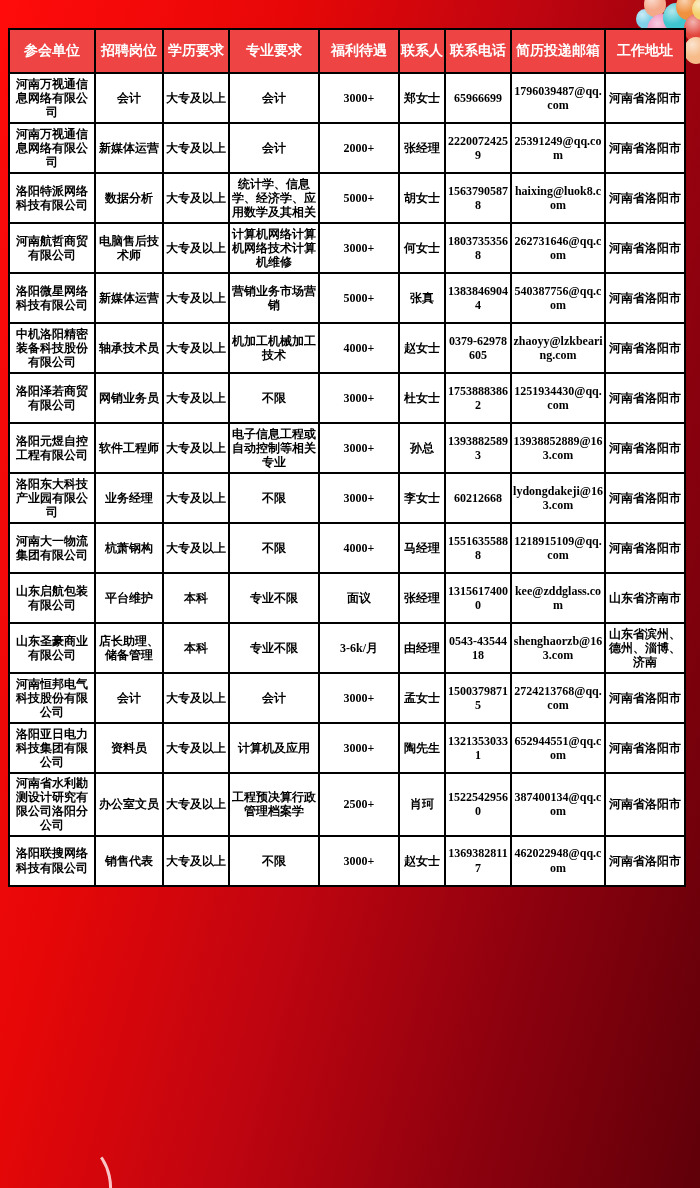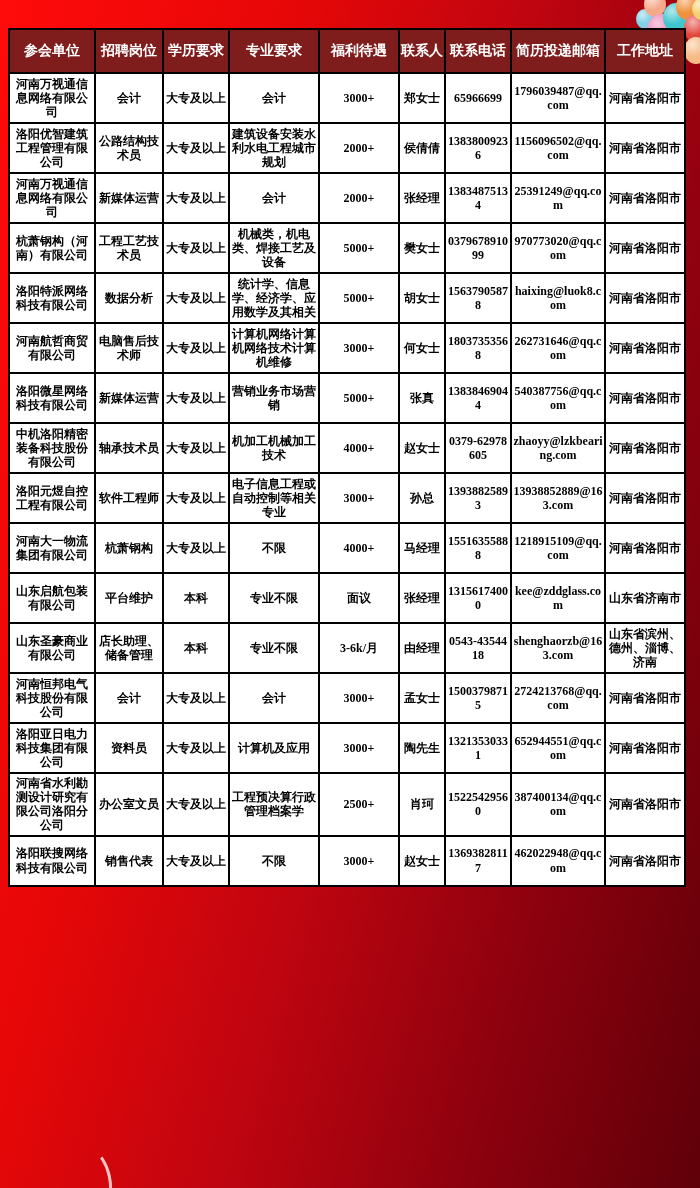--- a/index.html
+++ b/index.html
@@ -21,21 +21,21 @@
   
   table.jobs{
     position:absolute;left:8px;top:28px;width:677px;z-index:2;
     border-collapse:collapse;table-layout:fixed;background:#ffffff;
   }
   table.jobs th,table.jobs td{
     border:2px solid #000;text-align:center;vertical-align:middle;font-weight:bold;
     overflow:hidden;
   }
   table.jobs th{
-    background:#7f1d1d;color:#ffffff;font-size:14px;height:38px;padding:2px 1px;
+    background:#ef4444;color:#ffffff;font-size:14px;height:38px;padding:2px 1px;
     line-height:1.15;
   }
   table.jobs td{
     color:#000;font-size:12px;line-height:1.18;padding:2px 1px;height:44px;
     word-break:break-all;
   }
 </style>
 </head>
 <body>
 
@@ -83,50 +83,28 @@
           <td>会计</td>
           <td>大专及以上</td>
           <td>会计</td>
           <td>3000+</td>
           <td>郑女士</td>
           <td>65966699</td>
           <td>1796039487@qq.com</td>
           <td>河南省洛阳市</td>
         </tr>
         <tr>
-          <td>洛阳优智建筑工程管理有限公司</td>
-          <td>公路结构技术员</td>
-          <td>大专及以上</td>
-          <td>建筑设备安装水利水电工程城市规划</td>
-          <td>2000+</td>
-          <td>侯倩倩</td>
-          <td>13838009236</td>
-          <td>1156096502@qq.com</td>
-          <td>河南省洛阳市</td>
-        </tr>
-        <tr>
           <td>河南万视通信息网络有限公司</td>
           <td>新媒体运营</td>
           <td>大专及以上</td>
           <td>会计</td>
           <td>2000+</td>
           <td>张经理</td>
-          <td>13834875134</td>
+          <td>22200724259</td>
           <td>25391249@qq.com</td>
-          <td>河南省洛阳市</td>
-        </tr>
-        <tr>
-          <td>杭萧钢构（河南）有限公司</td>
-          <td>工程工艺技术员</td>
-          <td>大专及以上</td>
-          <td>机械类，机电类、焊接工艺及设备</td>
-          <td>5000+</td>
-          <td>樊女士</td>
-          <td>037967891099</td>
-          <td>970773020@qq.com</td>
           <td>河南省洛阳市</td>
         </tr>
         <tr>
           <td>洛阳特派网络科技有限公司</td>
           <td>数据分析</td>
           <td>大专及以上</td>
           <td>统计学、信息学、经济学、应用数学及其相关</td>
           <td>5000+</td>
           <td>胡女士</td>
           <td>15637905878</td>
@@ -160,28 +138,50 @@
           <td>轴承技术员</td>
           <td>大专及以上</td>
           <td>机加工机械加工技术</td>
           <td>4000+</td>
           <td>赵女士</td>
           <td>0379-62978605</td>
           <td>zhaoyy@lzkbearing.com</td>
           <td>河南省洛阳市</td>
         </tr>
         <tr>
+          <td>洛阳泽若商贸有限公司</td>
+          <td>网销业务员</td>
+          <td>大专及以上</td>
+          <td>不限</td>
+          <td>3000+</td>
+          <td>杜女士</td>
+          <td>17538883862</td>
+          <td>1251934430@qq.com</td>
+          <td>河南省洛阳市</td>
+        </tr>
+        <tr>
           <td>洛阳元煜自控工程有限公司</td>
           <td>软件工程师</td>
           <td>大专及以上</td>
           <td>电子信息工程或自动控制等相关专业</td>
           <td>3000+</td>
           <td>孙总</td>
           <td>13938825893</td>
           <td>13938852889@163.com</td>
+          <td>河南省洛阳市</td>
+        </tr>
+        <tr>
+          <td>洛阳东大科技产业园有限公司</td>
+          <td>业务经理</td>
+          <td>大专及以上</td>
+          <td>不限</td>
+          <td>3000+</td>
+          <td>李女士</td>
+          <td>60212668</td>
+          <td>lydongdakeji@163.com</td>
           <td>河南省洛阳市</td>
         </tr>
         <tr>
           <td>河南大一物流集团有限公司</td>
           <td>杭萧钢构</td>
           <td>大专及以上</td>
           <td>不限</td>
           <td>4000+</td>
           <td>马经理</td>
           <td>15516355888</td>

